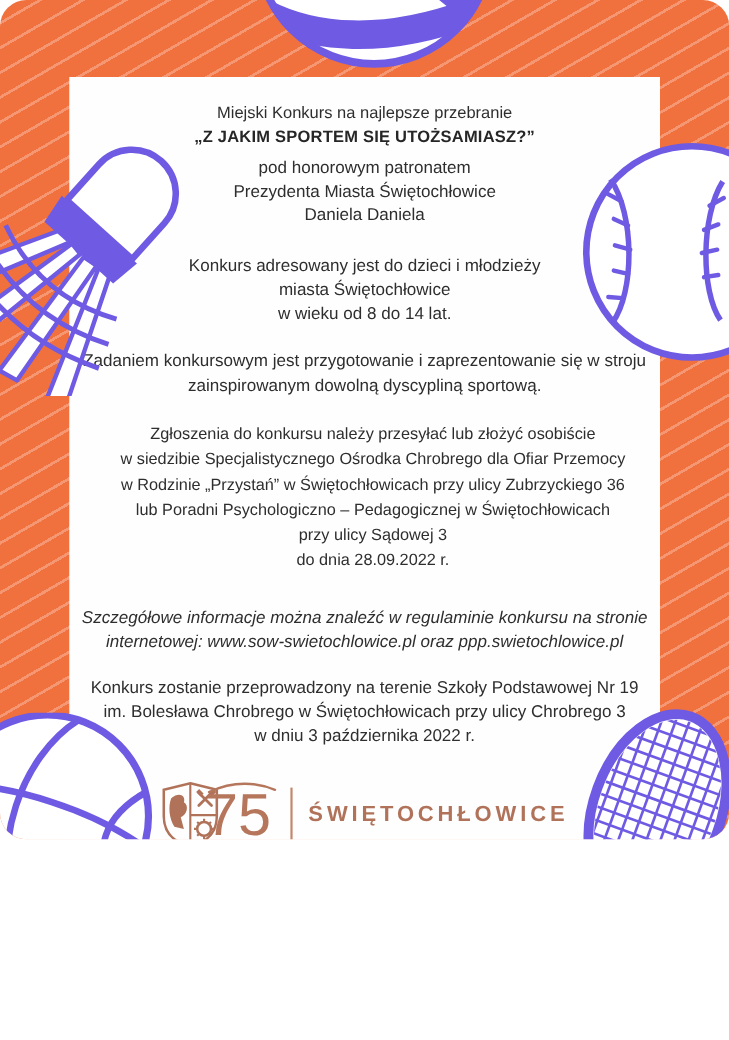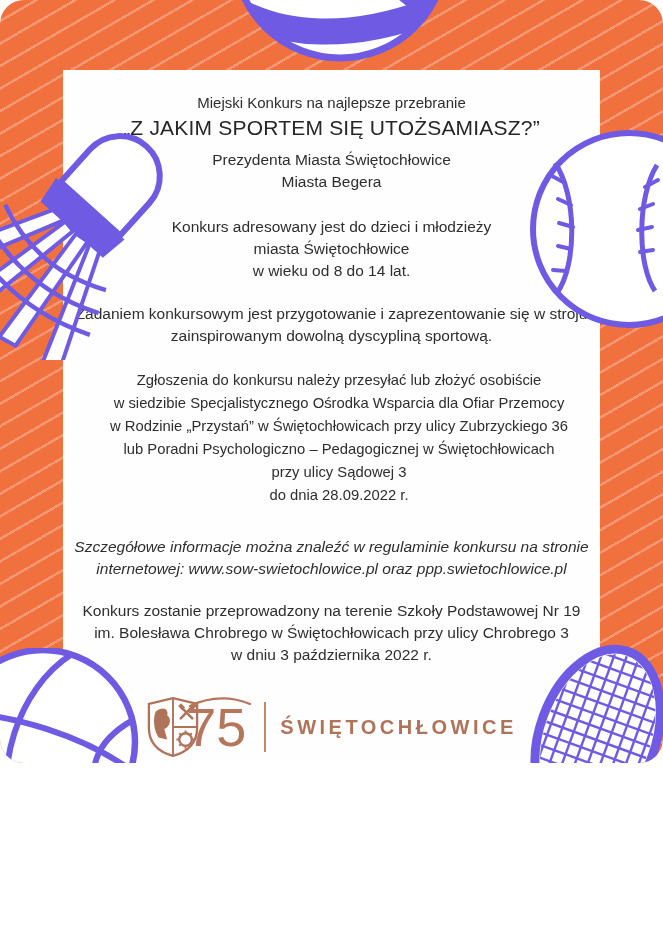--- a/index.html
+++ b/index.html
@@ -14,21 +14,21 @@
   }
   .card{
     position:absolute;left:63px;top:70px;width:537px;height:817px;
     background:#fefefe;z-index:1;
     display:flex;flex-direction:column;align-items:center;text-align:center;
     padding-top:24px;box-sizing:border-box;color:#2e2e2e;
   }
   .deco{position:absolute;z-index:2;pointer-events:none;}
   .line{display:block;}
   .intro{font-size:15px;margin-bottom:5px;}
-  .title{font-size:21px;font-weight:400;letter-spacing:0.2px;margin-bottom:9px;color:#262626;}
+  .title{font-size:15px;font-weight:700;letter-spacing:0.2px;margin-bottom:9px;color:#262626;}
   .patronage{font-size:15.5px;line-height:21.5px;}
   .para{font-size:15.5px;line-height:22px;}
   .p1{margin-top:24px;}
   .p2{margin-top:21px;}
   .p3{margin-top:22px;font-size:14.8px;line-height:23px;margin-left:15px;}
   .p4{margin-top:29px;font-style:italic;}
   .p5{margin-top:20px;}
   
   .citylogo{margin-top:26px;display:flex;align-items:center;justify-content:center;height:70px;}
   .seventyfive{position:relative;font-family:Liberation Sans, sans-serif;font-size:54px;line-height:54px;color:#b5765c;margin-left:-14px;}
@@ -55,38 +55,39 @@
 <body>
 
 <div class="poster">
 
   <div class="card">
 
     <span class="intro line">Miejski Konkurs na najlepsze przebranie</span>
     <span class="title line">„Z JAKIM SPORTEM SIĘ UTOŻSAMIASZ?”</span>
 
     <div class="patronage">
+      <span class="line">pod honorowym patronatem</span>
       <span class="line">Prezydenta Miasta Świętochłowice</span>
-      <span class="line">Miasta Begera</span>
+      <span class="line">Daniela Daniela</span>
     </div>
 
     <div class="para p1">
       <span class="line">Konkurs adresowany jest do dzieci i młodzieży</span>
       <span class="line">miasta Świętochłowice</span>
       <span class="line">w wieku od 8 do 14 lat.</span>
     </div>
 
     <div class="para p2">
       <span class="line">Zadaniem konkursowym jest przygotowanie i zaprezentowanie się w stroju</span>
       <span class="line">zainspirowanym dowolną dyscypliną sportową.</span>
     </div>
 
     <div class="para p3">
       <span class="line">Zgłoszenia do konkursu należy przesyłać lub złożyć osobiście</span>
-      <span class="line">w siedzibie Specjalistycznego Ośrodka Wsparcia dla Ofiar Przemocy</span>
+      <span class="line">w siedzibie Specjalistycznego Ośrodka Chrobrego dla Ofiar Przemocy</span>
       <span class="line">w Rodzinie „Przystań” w Świętochłowicach przy ulicy Zubrzyckiego 36</span>
       <span class="line">lub Poradni Psychologiczno – Pedagogicznej w Świętochłowicach</span>
       <span class="line">przy ulicy Sądowej 3</span>
       <span class="line">do dnia 28.09.2022 r.</span>
     </div>
 
     <div class="para p4">
       <span class="line">Szczegółowe informacje można znaleźć w regulaminie konkursu na stronie</span>
       <span class="line">internetowej: www.sow-swietochlowice.pl oraz ppp.swietochlowice.pl</span>
     </div>

